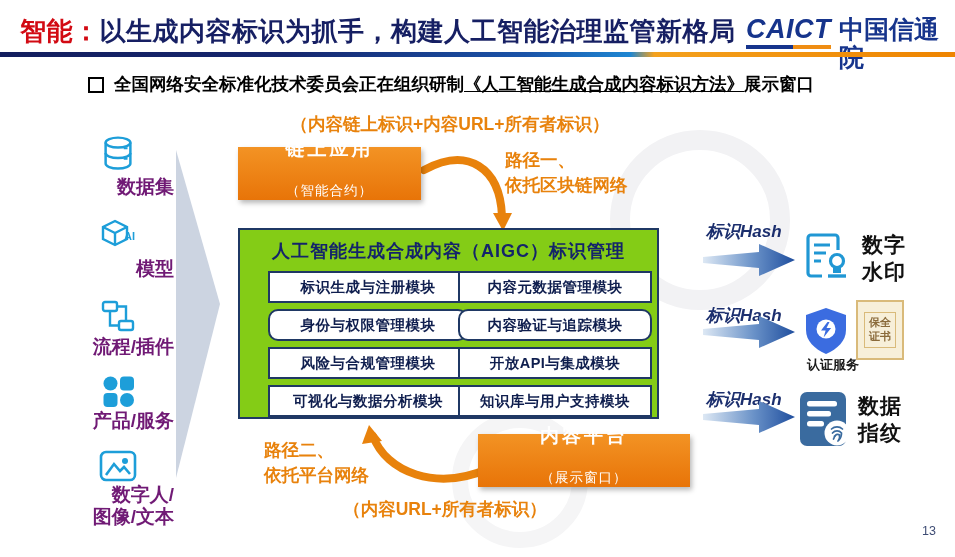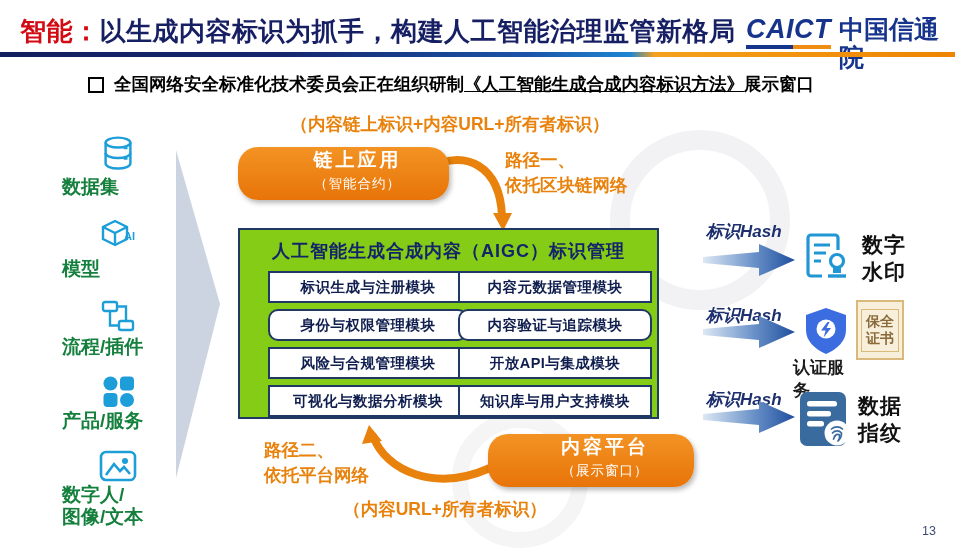--- a/index.html
+++ b/index.html
@@ -20,53 +20,53 @@
   .divider{left:0;top:52px;width:955px;height:5px;
     background:linear-gradient(90deg,#131e5e 0%,#16276f 30%,#1a53a8 55%,#1e86d2 66%,#f4a11d 68.5%,#ee8400 100%);}
 
   
   .bullet-row{left:88px;top:72px;display:flex;align-items:flex-start;}
   .bullet-square{width:12px;height:12px;border:2.5px solid #000;margin:5px 10px 0 0;flex:0 0 auto;}
   .bullet-text{font-size:17.5px;color:#000;font-weight:600;white-space:nowrap;}
   .bullet-doc{font-weight:800;text-decoration:underline;}
 
   
-  .side-item{left:62px;width:112px;text-align:left;color:#15803d;}
+  .side-item{left:62px;width:112px;text-align:right;color:#701a75;}
   .side-label{font-size:19px;font-weight:600;line-height:1.15;margin-top:2px;}
   .side-icon svg{display:block;margin:0 auto;}
 
   
   .orange-note{color:#e8820c;font-weight:800;font-size:17.5px;line-height:1.4;}
-  .orange-box{background:linear-gradient(180deg,#f39324,#e87408);border-radius:20px;color:#fff;
-    text-align:center;display:flex;flex-direction:column;justify-content:flex-start;
-    box-shadow:2px 3px 5px rgba(0,0,0,0.28);padding-left:28px;}
+  .orange-box{background:linear-gradient(180deg,#f39324,#e87408);border-radius:0;color:#fff;
+    text-align:center;display:flex;flex-direction:column;justify-content:flex-end;
+    box-shadow:2px 3px 5px rgba(0,0,0,0.28);}
   .ob-t1{font-size:19px;font-weight:800;letter-spacing:3px;}
-  .ob-t2{font-size:13.5px;margin-top:2px;letter-spacing:1px;}
+  .ob-t2{font-size:13.5px;margin-top:20px;letter-spacing:1px;}
 
   
   .aigc-box{left:238px;top:228px;width:417px;height:187px;background:#84cc16;border:2.5px solid #1f3864;}
   .aigc-title{position:absolute;left:0;top:9px;width:100%;text-align:center;
     font-size:18px;font-weight:800;color:#14246a;letter-spacing:1px;}
   .module{position:absolute;background:#fff;border:2px solid #1f3864;display:flex;
     align-items:center;justify-content:center;font-size:14.5px;font-weight:700;color:#0f1e4e;letter-spacing:0.5px;}
   .mcol-l{left:28px;width:196px;}
   .mcol-r{left:218px;width:190px;}
   .mrow-0{top:41px;height:28px;}
   .mrow-1{top:79px;height:28px;border-radius:10px;}
   .mrow-2{top:117px;height:28px;}
   .mrow-3{top:155px;height:28px;}
 
   
   .hash-label{font-size:17px;font-weight:800;font-style:italic;color:#1c2f6e;white-space:nowrap;}
   .out-label{font-size:21px;font-weight:800;color:#111;line-height:1.3;letter-spacing:1px;}
   .cert-card{width:44px;height:56px;background:#f7efd9;border:2px solid #d9ba7a;
     display:flex;align-items:center;justify-content:center;}
-  .cert-inner{border:1px solid #d9ba7a;padding:3px 4px;font-size:14px;font-weight:800;
+  .cert-inner{border:1px solid #d9ba7a;padding:3px 4px;font-size:11px;font-weight:800;
     color:#8a6a3a;line-height:1.25;text-align:center;}
-  .auth-label{font-size:17px;font-weight:800;color:#1a1a1a;text-align:left;width:66px;}
+  .auth-label{font-size:13px;font-weight:800;color:#1a1a1a;text-align:right;width:66px;}
   .page-num{font-size:12.5px;color:#3e4c74;}
 </style>
 </head>
 <body>
 
 <div class="slide">
 
   <div class="abs title-line">
     <span class="title-accent">智能：</span><span class="title-rest">以生成内容标识为抓手，构建人工智能治理监管新格局</span>
   </div>
@@ -177,21 +177,21 @@
     <div class="module mcol-l mrow-3">可视化与数据分析模块</div>
     <div class="module mcol-r mrow-0">内容元数据管理模块</div>
     <div class="module mcol-r mrow-1">内容验证与追踪模块</div>
     <div class="module mcol-r mrow-2">开放API与集成模块</div>
     <div class="module mcol-r mrow-3">知识库与用户支持模块</div>
   </div>
 
   <div class="abs orange-note pre" style="left:264px;top:438px;">路径二、
 依托平台网络</div>
 
-  <div class="abs orange-box" style="left:488px;top:434px;width:178px;height:53px;">
+  <div class="abs orange-box" style="left:478px;top:434px;width:212px;height:53px;">
     <div class="ob-t1">内容平台</div>
     <div class="ob-t2">（展示窗口）</div>
   </div>
 
   <div class="abs orange-note" style="left:300px;top:497px;width:290px;text-align:center;">（内容URL+所有者标识）</div>
 
   <div class="abs hash-label" style="left:706px;top:220px;">标识Hash</div>
   <svg class="abs" style="left:703px;top:243px;" width="92" height="34" viewBox="0 0 92 34">
     <defs>
         <linearGradient id="bag1" x1="0" y1="0" x2="1" y2="0">

